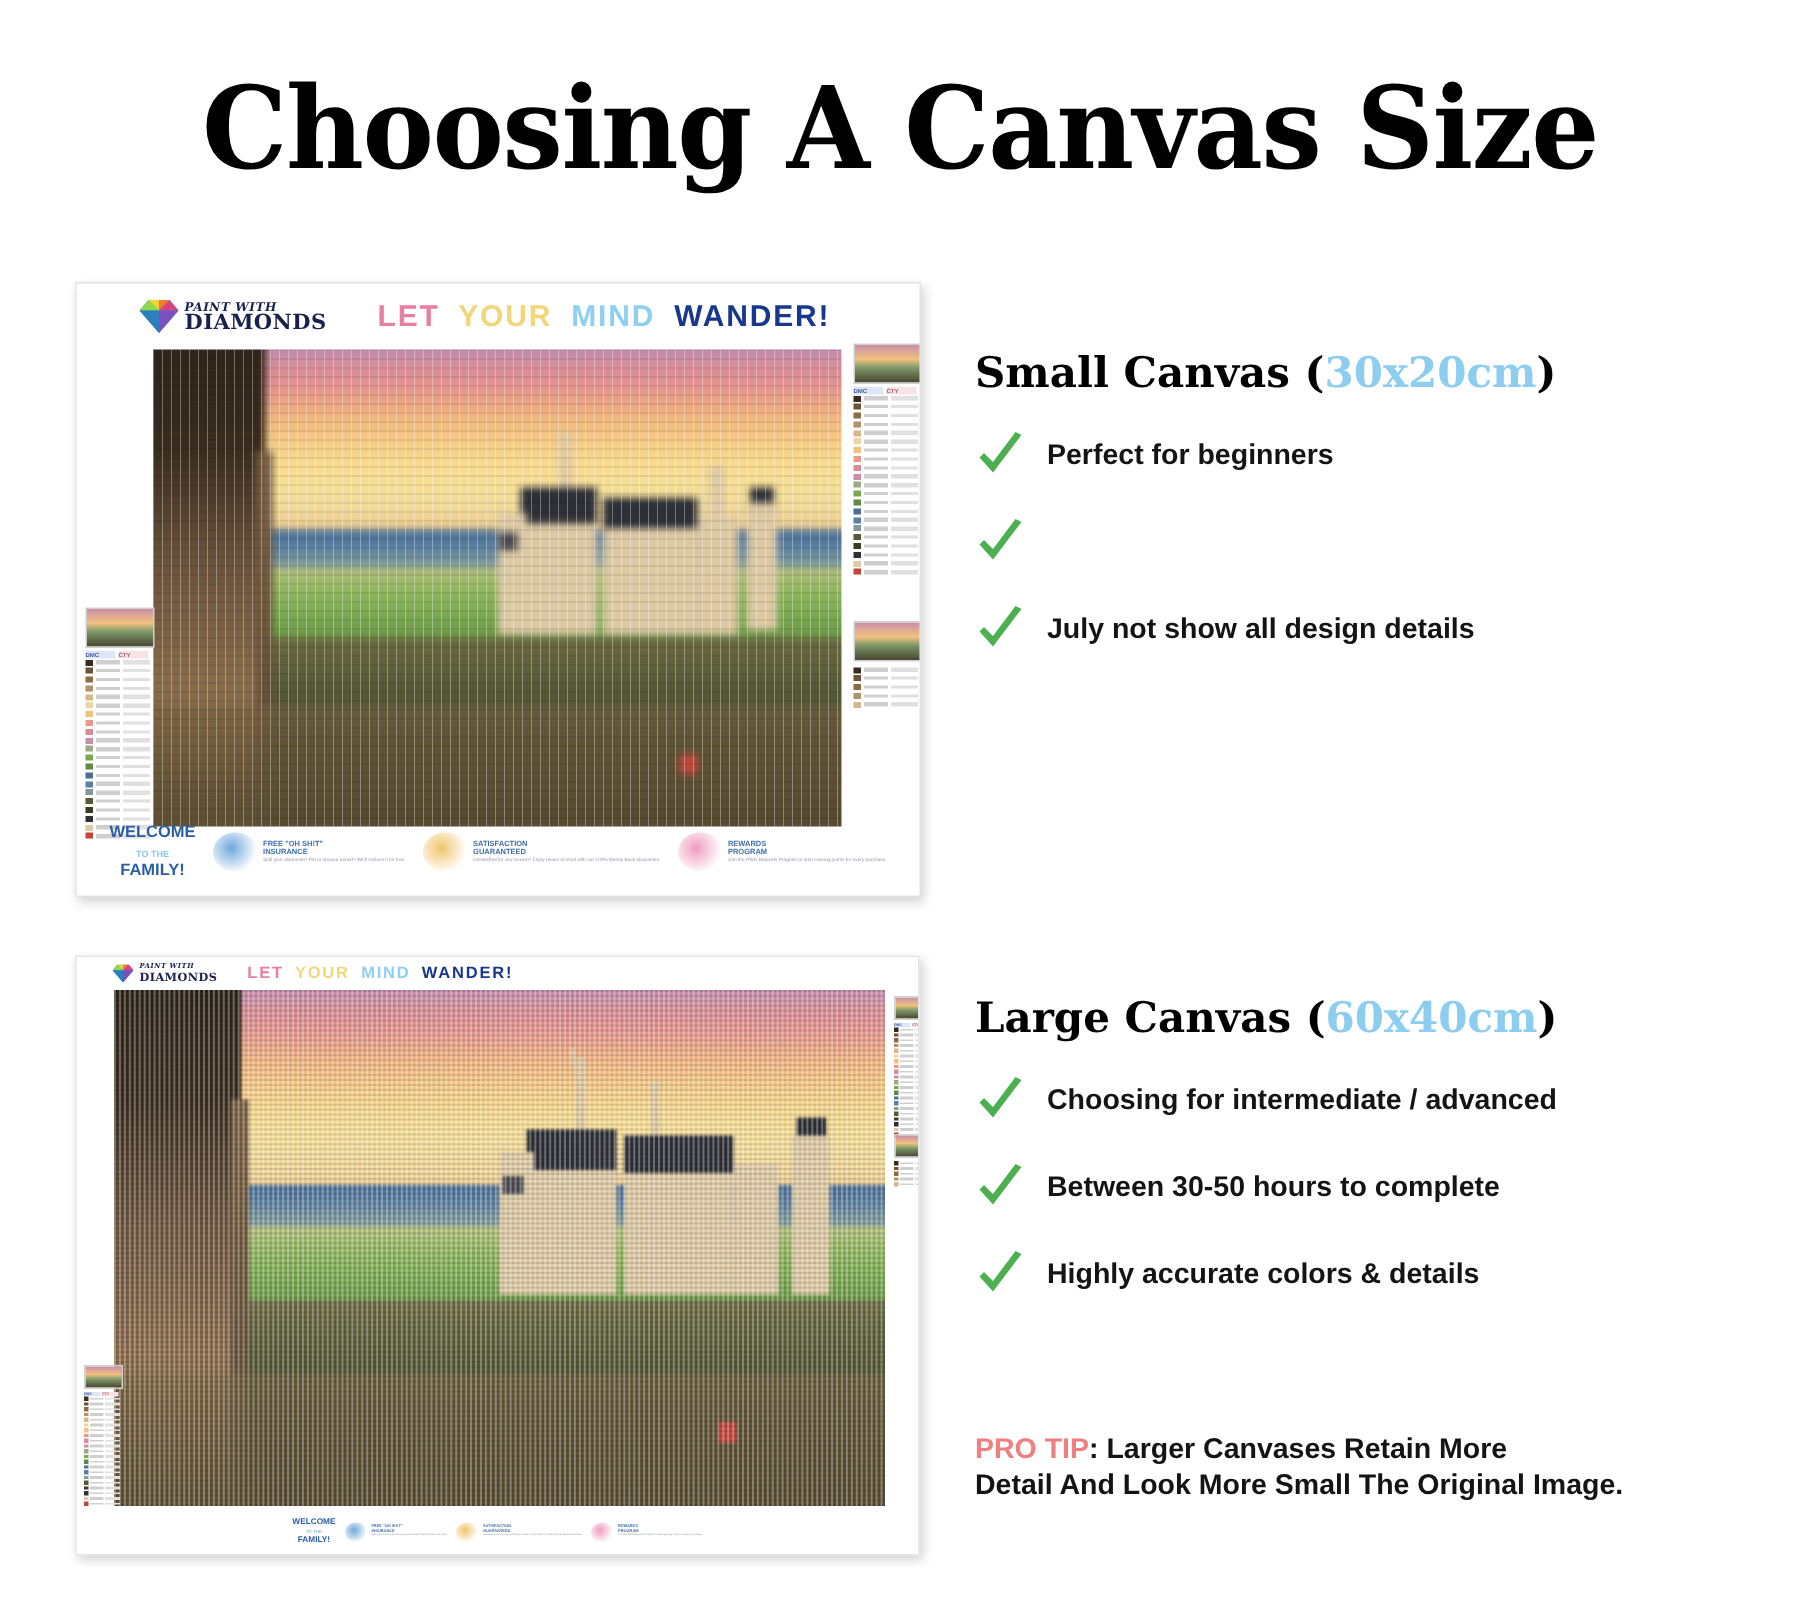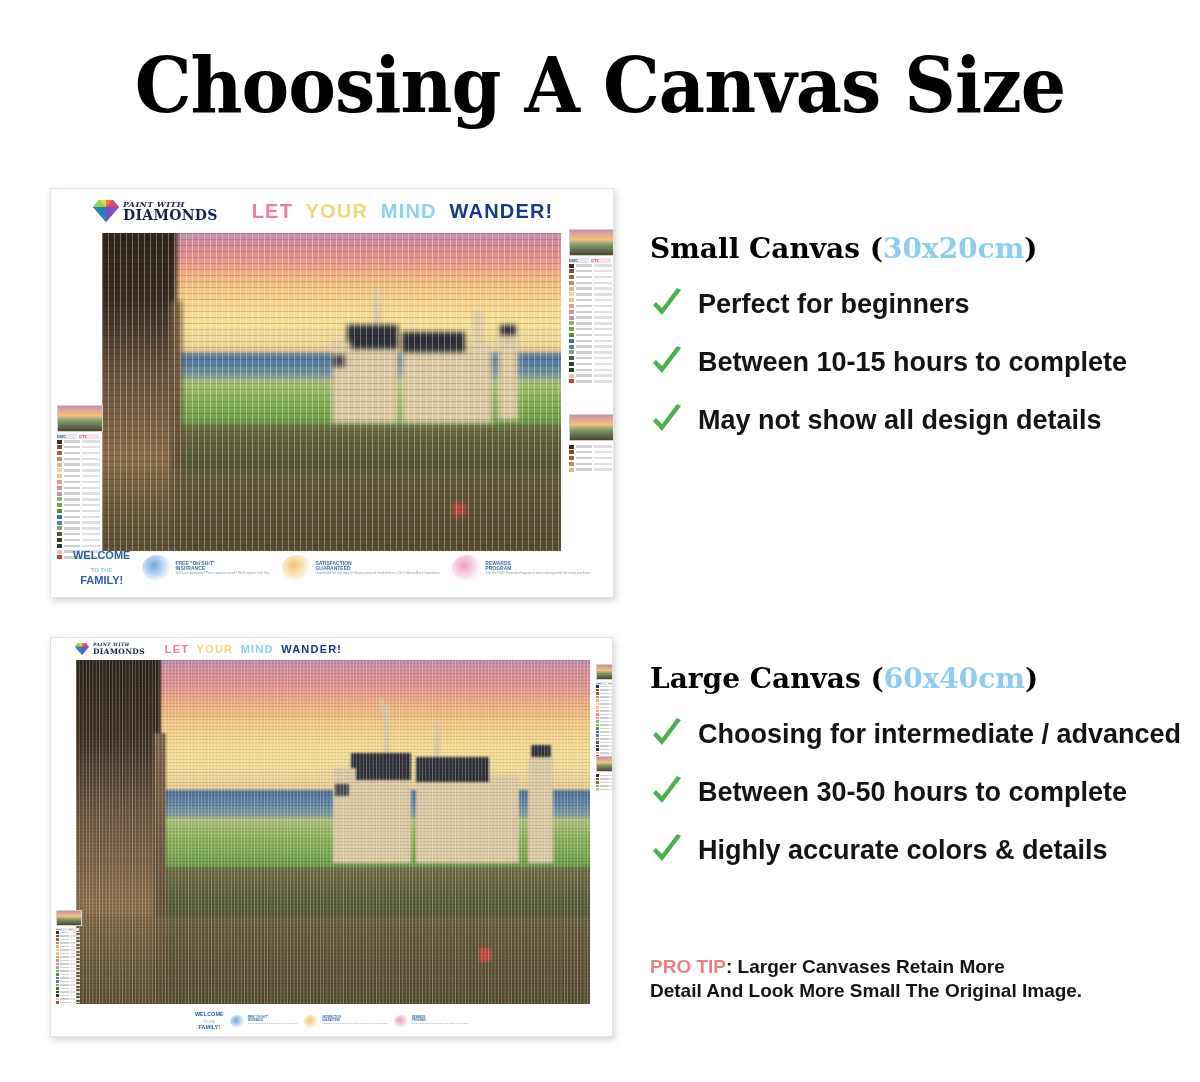--- a/index.html
+++ b/index.html
@@ -224,21 +224,21 @@
     margin: 0 0 22px 0;
     white-space: nowrap;
   }
   .info-title .dim { color:#8ccdf0; }
 
   .feat { display:flex; align-items:center; margin-bottom: 24px; }
   .check { width:34px; height:34px; flex:0 0 34px; margin-right:14px; }
   .feat-text {
     font-family:"Liberation Sans", sans-serif;
     font-weight: bold;
-    font-size: 27px;
+    font-size: 19px;
     color:#141414;
     white-space: nowrap;
   }
 
   #pro-tip {
     position:absolute; left:650px; top:955px;
     font-family:"Liberation Sans", sans-serif;
     font-weight:bold; font-size:19px; color:#141414;
     line-height:1.28;
   }
@@ -967,27 +967,26 @@
         <div class="feat">
           <svg class="check" viewBox="0 0 34 34">
             <path d="M3 18 L12 28 L31 3 L27 1 L12 21 L6 15 Z" fill="#4caf50"></path>
           </svg>
           <span class="feat-text">Perfect for beginners</span>
         </div>
         <div class="feat">
           <svg class="check" viewBox="0 0 34 34">
             <path d="M3 18 L12 28 L31 3 L27 1 L12 21 L6 15 Z" fill="#4caf50"></path>
           </svg>
-          <span class="feat-text">Between 10-15 hours to complete</span>
         </div>
         <div class="feat">
           <svg class="check" viewBox="0 0 34 34">
             <path d="M3 18 L12 28 L31 3 L27 1 L12 21 L6 15 Z" fill="#4caf50"></path>
           </svg>
-          <span class="feat-text">May not show all design details</span>
+          <span class="feat-text">July not show all design details</span>
         </div>
       </div>
   </div>
 
   <div class="info-block" id="info-large">
     <div class="info-title">
       <span>Large Canvas (</span><span class="dim">60x40cm</span><span>)</span>
     </div>
     <div class="feat-host">
         <div class="feat">

